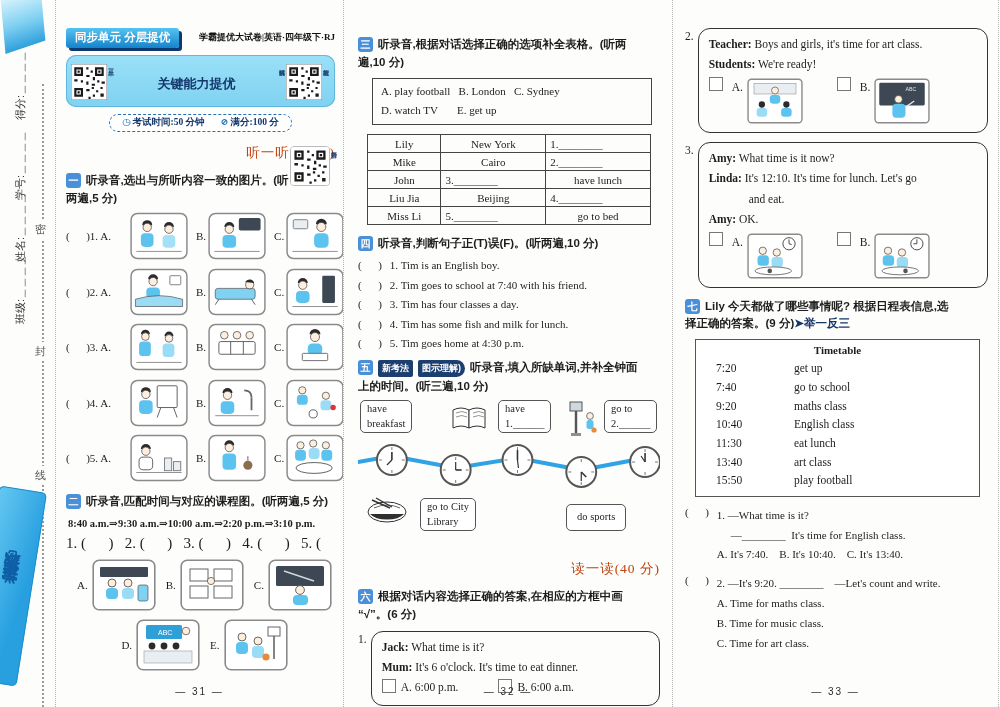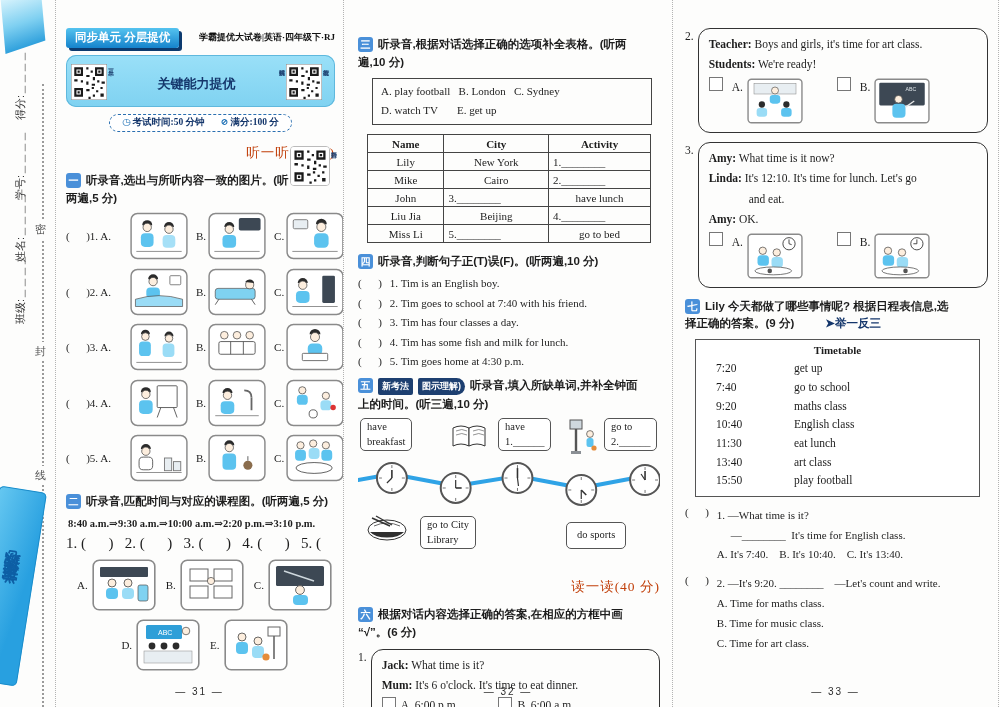--- a/index.html
+++ b/index.html
@@ -454,25 +454,20 @@
     </div>
     <div class="sec-cont">遍,10 分)</div>
 
     <div class="optbox">
       <div style="white-space:pre;">A. play football   B. London   C. Sydney</div>
       <div style="white-space:pre;">D. watch TV       E. get up</div>
     </div>
 
     <table class="q3t">
       <tbody>
-          <tr>
-        <th style="width:27%">Name</th>
-        <th style="width:37%">City</th>
-        <th>Activity</th>
-      </tr>
       <tr>
             <td>Lily</td>
             <td>New York</td>
             <td style="text-align:left;">1.________</td>
           </tr>
       <tr>
             <td>Mike</td>
             <td>Cairo</td>
             <td style="text-align:left;">2.________</td>
           </tr>
@@ -715,21 +710,21 @@
             </span>
         </div>
       </div>
     </div>
 
     <div class="sec">
       <span class="secnum">七</span>
       <span>Lily 今天都做了哪些事情呢? 根据日程表信息,选</span>
     </div>
     <div class="sec-cont">
-      <span>择正确的答案。(9 分)</span><span style="color:#14366b;padding-left:31px;">➤举一反三</span>
+      <span>择正确的答案。(9 分)</span><span style="color:#14366b;">➤举一反三</span>
     </div>
 
     <div class="tt">
       <div class="tt-title">Timetable</div>
       <div class="ttrow">
           <span class="tttime">7:20</span>
           <span>get up</span>
         </div>
       <div class="ttrow">
           <span class="tttime">7:40</span>

